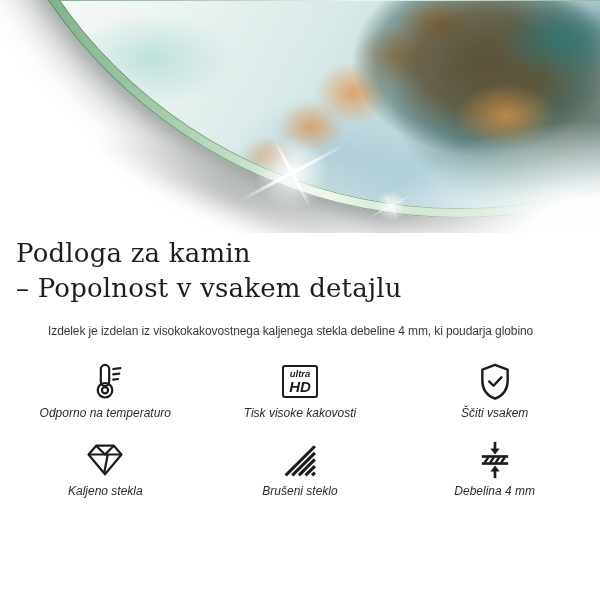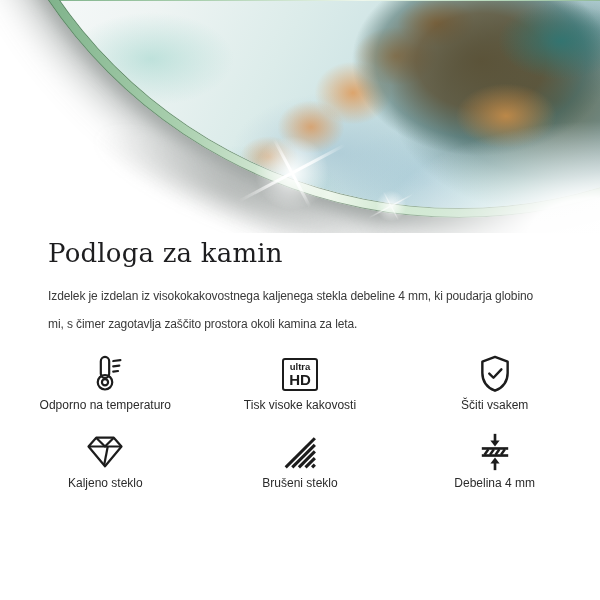--- a/index.html
+++ b/index.html
@@ -49,29 +49,29 @@
   .sparkle .glow{width:84px;height:84px;border-radius:50%;
     background:radial-gradient(circle, rgba(255,255,255,0.98) 0%, rgba(255,255,255,0.65) 22%, rgba(255,255,255,0) 62%);}
   .sparkle .ray{position:absolute;left:50%;top:50%;}
   .sparkle .ray-h{width:120px;height:3px;transform:translate(-50%,-50%);
     background:linear-gradient(90deg, transparent, #fff 42%, #fff 58%, transparent);}
   .sparkle .ray-v{width:3px;height:78px;transform:translate(-50%,-50%);
     background:linear-gradient(180deg, transparent, #fff 42%, #fff 58%, transparent);}
   .sparkle.small{transform:translate(-50%,-50%) rotate(-28deg) scale(0.42);opacity:0.85;}
 
   
-  .content{padding:0 48px;}
+  .content{padding:0 16px;}
   .page-title{margin-top:3px;font-family:"DejaVu Serif","Liberation Serif",serif;
     font-weight:400;color:var(--title_text,#1d1d1f);font-size:26px;line-height:35px;letter-spacing:0.2px;}
   .lead{margin-top:12px;color:var(--body_text,#3a3a3a);font-size:12px;line-height:27.5px;letter-spacing:-0.1px;}
-  .lead span{display:block;white-space:nowrap;}
+  .lead span{display:block;white-space:nowrap;margin-left:32px;}
 
   
   .features{margin-top:13px;display:grid;grid-template-columns:repeat(3,1fr);row-gap:16px;padding:0 8px;}
-  .feature{display:flex;flex-direction:column;align-items:center;text-align:center;}
+  .feature{display:flex;flex-direction:column;align-items:center;text-align:center;font-style:italic;}
   .ficon{height:46px;display:flex;align-items:center;justify-content:center;}
   .flabel{margin-top:1px;font-size:12px;color:#2b2b2b;line-height:15px;white-space:nowrap;}
   svg.fsvg{width:44px;height:44px;display:block;}
   .hd-box{width:36px;height:33px;border:2.5px solid var(--icon_stroke,#1c1c1c);border-radius:3px;
     display:flex;flex-direction:column;align-items:center;justify-content:center;color:var(--icon_stroke,#1c1c1c);}
   .hd-box .t{font-size:9.5px;font-weight:600;line-height:10px;letter-spacing:0;}
   .hd-box .b{font-size:15px;font-weight:700;line-height:15px;letter-spacing:0;}
 </style>
 </head>
 <body>
@@ -91,24 +91,24 @@
   <div class="sparkle small" style="left:391px;top:206px;">
     <div class="glow"></div>
       <div class="ray ray-h"></div>
       <div class="ray ray-v"></div>
   </div>
 </div>
 
 <div class="content">
   <h1 class="page-title">
     <span style="display:block">Podloga za kamin</span>
+    <span style="display:block">– Popolnost v vsakem detajlu</span>
   </h1>
   <p class="lead">
     <span>Izdelek je izdelan iz visokokakovostnega kaljenega stekla debeline 4 mm, ki poudarja globino</span>
-    <span>mi, s čimer zagotavlja zaščito prostora okoli kamina za leta.</span>
   </p>
 </div>
 
 <div class="features">
 
   <div class="feature">
     <div class="ficon">
       <svg class="fsvg" viewBox="0 0 40 40" fill="none" stroke="#1c1c1c" stroke-width="2" stroke-linecap="round">
         <rect x="16.2" y="4.5" width="7.6" height="19" rx="3.8"></rect>
         <circle cx="20" cy="27.5" r="6.6"></circle>
@@ -143,21 +143,21 @@
 
   <div class="feature">
     <div class="ficon">
       <svg class="fsvg" viewBox="0 0 40 40" fill="none" stroke="#1c1c1c" stroke-width="2" stroke-linejoin="round">
         <path d="M12 7 H28 L35 15 L20 33 L5 15 Z"></path>
         <path d="M5 15 H35"></path>
         <path d="M12 7 L20 15 L28 7"></path>
         <path d="M22.5 15 L19.2 32"></path>
       </svg>
     </div>
-    <div class="flabel">Kaljeno steklo</div>
+    <div class="flabel">Kaljeno stekla</div>
   </div>
 
   <div class="feature">
     <div class="ficon">
       <svg class="fsvg" viewBox="0 0 40 40" fill="none" stroke="#1c1c1c" stroke-width="2.8" stroke-linecap="butt">
         <path d="M7 34 L33.5 7.5"></path>
         <path d="M13 34 L33.5 13.5"></path>
         <path d="M19 34 L33.5 19.5"></path>
         <path d="M25 34 L33.5 25.5"></path>
         <path d="M31 34 L33.5 31.5"></path>

